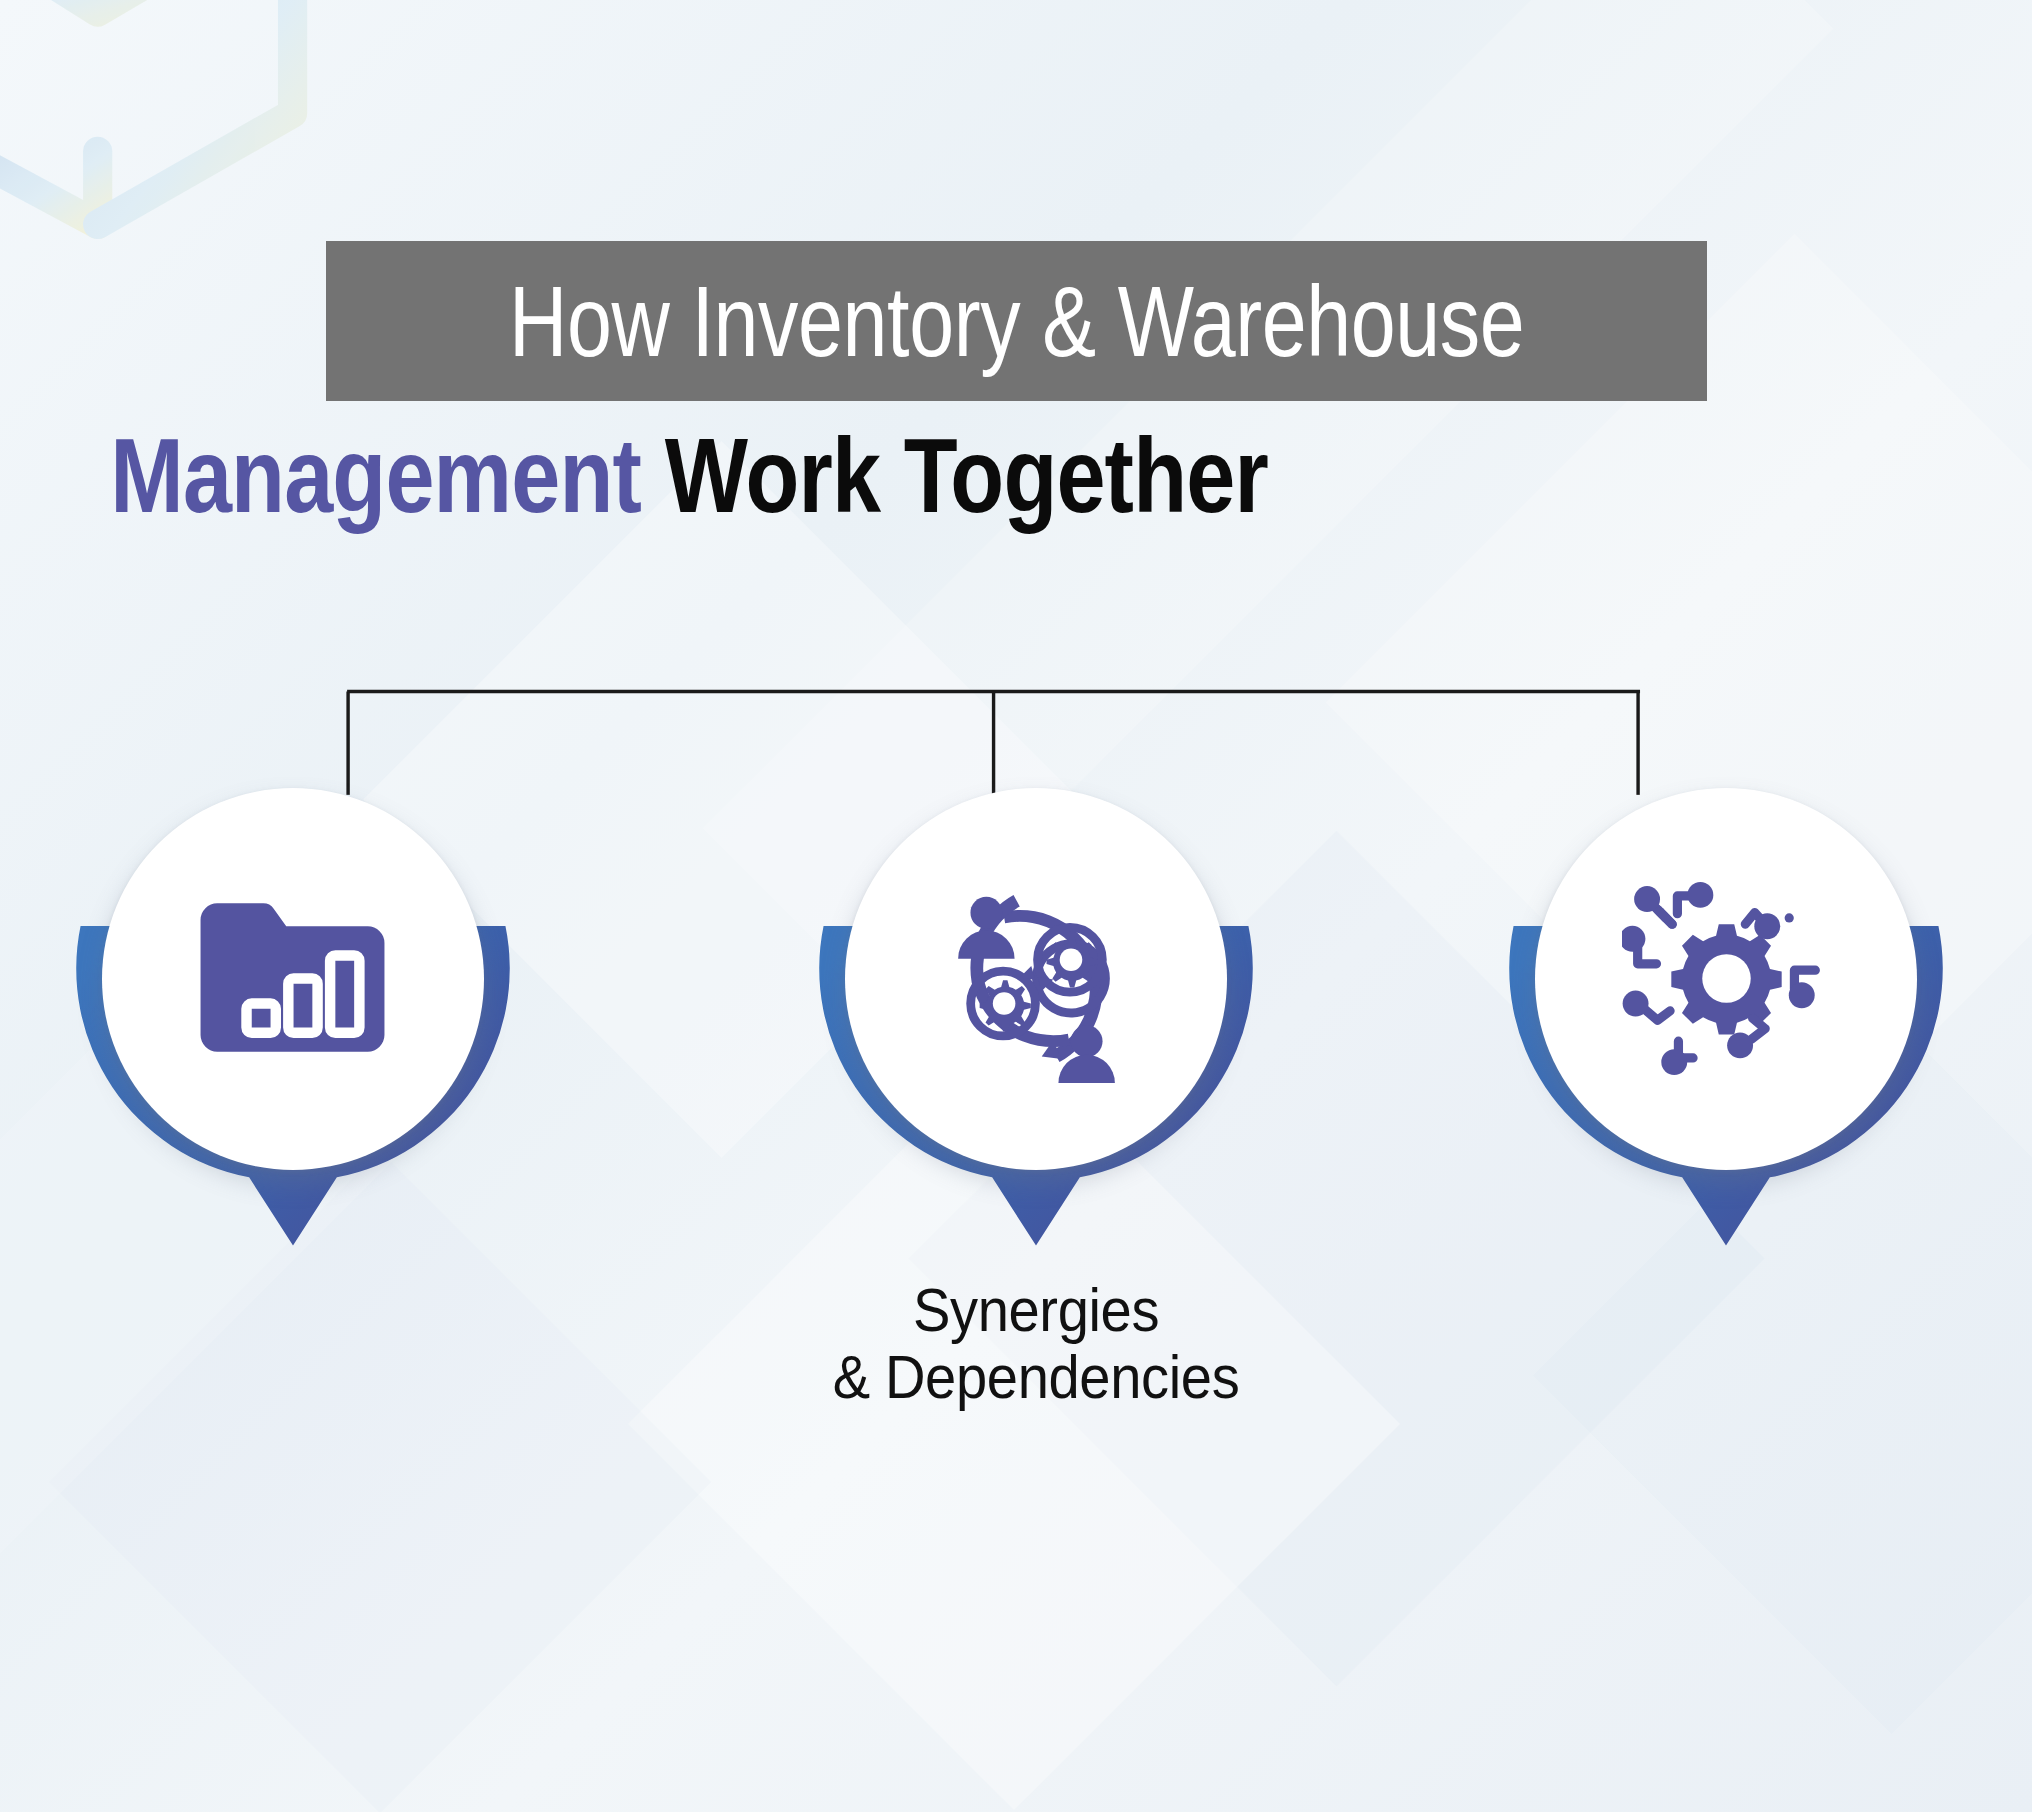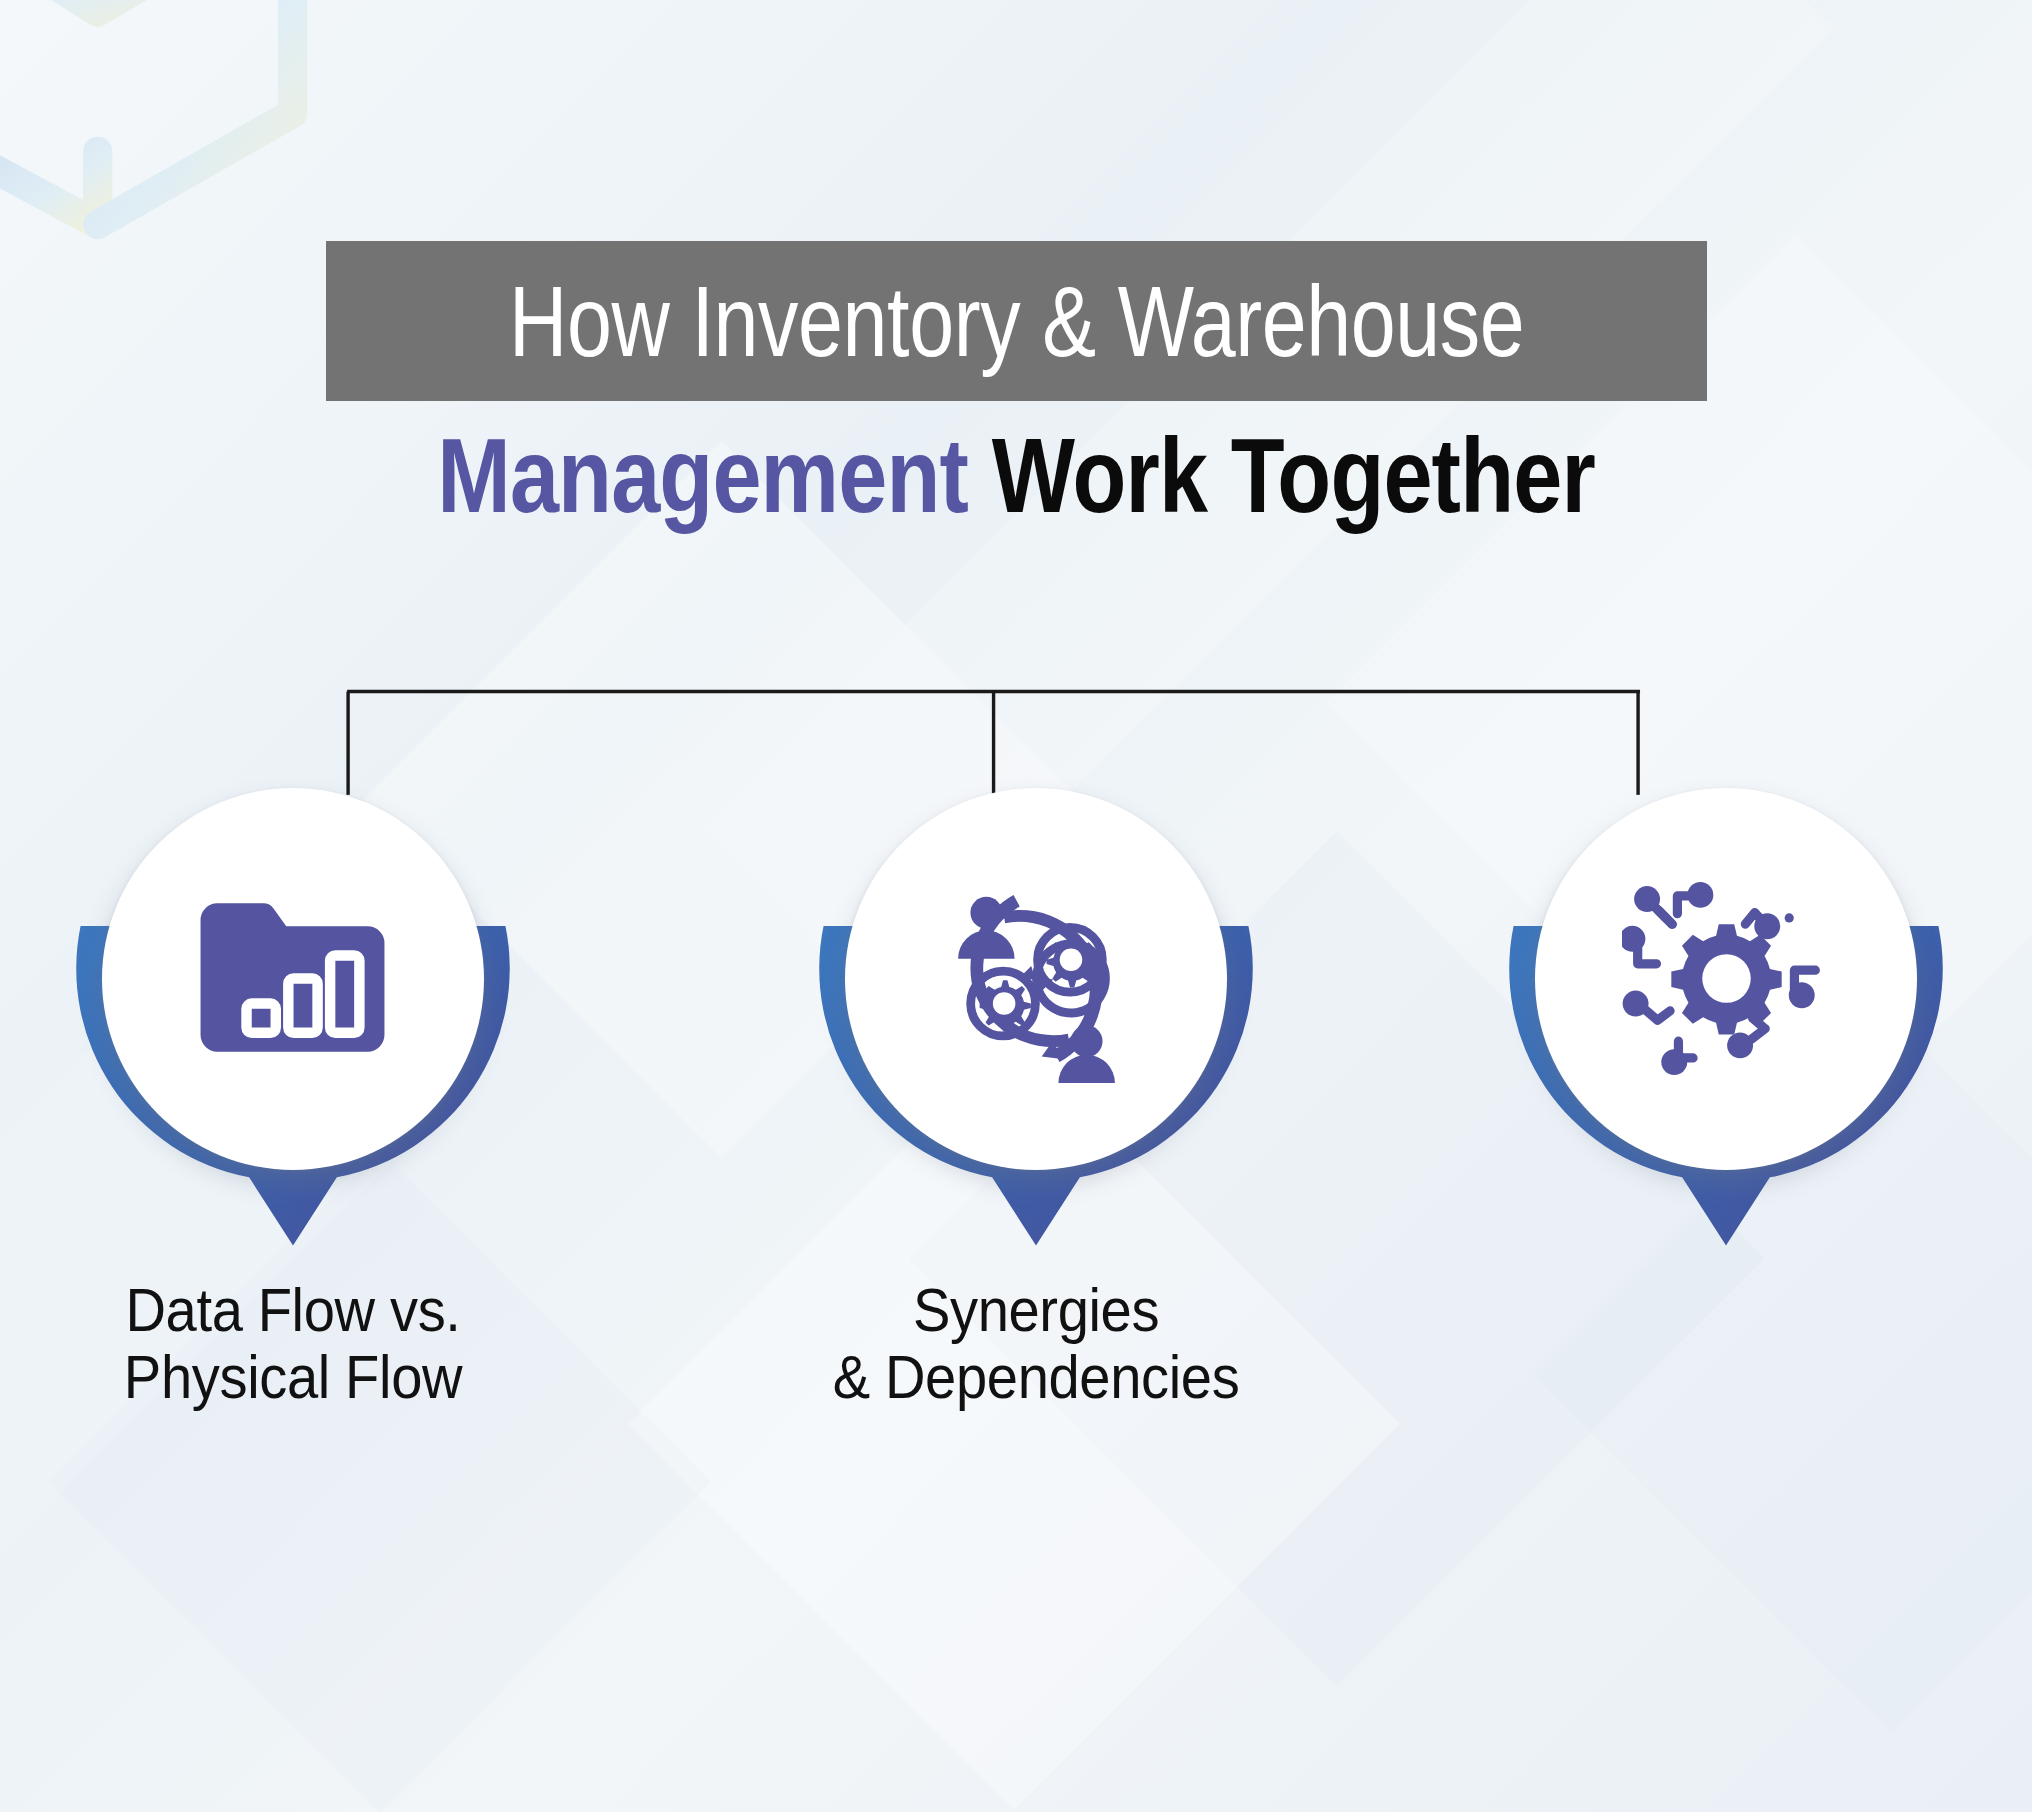--- a/index.html
+++ b/index.html
@@ -45,21 +45,20 @@
     font-weight:400;
     letter-spacing:-0.5px;
     transform:scaleX(0.80);
     transform-origin:center center;
     white-space:nowrap;
     font-family:"Liberation Sans", sans-serif;
   }
   #title-line2{
     position:absolute;
     left:0;top:414px;width:2032px;
-    text-align:center;
     white-space:nowrap;
     font-size:105px;
     font-weight:bold;
     line-height:1.18;
     letter-spacing:-1px;
   }
   #title-line2 .inner{display:inline-block;transform:scaleX(0.84);transform-origin:center center;}
   .t-purple{color:#5656a3;}
   .t-black{color:#0b0b0b;}
 
@@ -185,24 +184,20 @@
       </div>
       <div class="pin-circle">
         <span class="pin-icon">
           <svg viewBox="0 0 100 100">
             <path d="M6 22 a8 8 0 0 1 8-8 h22 a6 6 0 0 1 5 2.6 l6 8.4 h39 a8 8 0 0 1 8 8 v44 a8 8 0 0 1 -8 8 H14 a8 8 0 0 1 -8 -8 Z" fill="#5454a0"></path>
             <rect x="28" y="62" width="14" height="14" rx="2.5" fill="none" stroke="#ffffff" stroke-width="5"></rect>
             <rect x="48" y="50" width="14" height="26" rx="2.5" fill="none" stroke="#ffffff" stroke-width="5"></rect>
             <rect x="68" y="39" width="14" height="37" rx="2.5" fill="none" stroke="#ffffff" stroke-width="5"></rect>
           </svg>
         </span>
-      </div>
-      <div class="pin-label">
-        <span class="l">Data Flow vs.</span>
-        <span class="l">Physical Flow</span>
       </div>
     </div>
   </div>
 
   <div class="pin-col c2">
     <div class="pin-wrap">
       <div class="pin-marker">
         <svg viewBox="0 0 520 510">
           <defs>
             <linearGradient id="pinG2" x1="0" y1="0.15" x2="1" y2="0.95">

